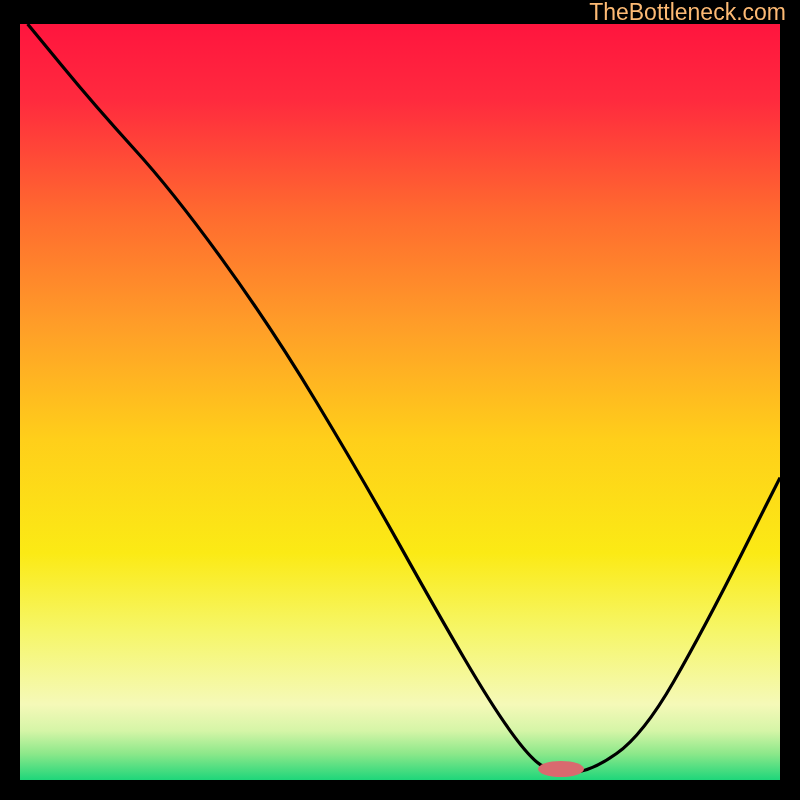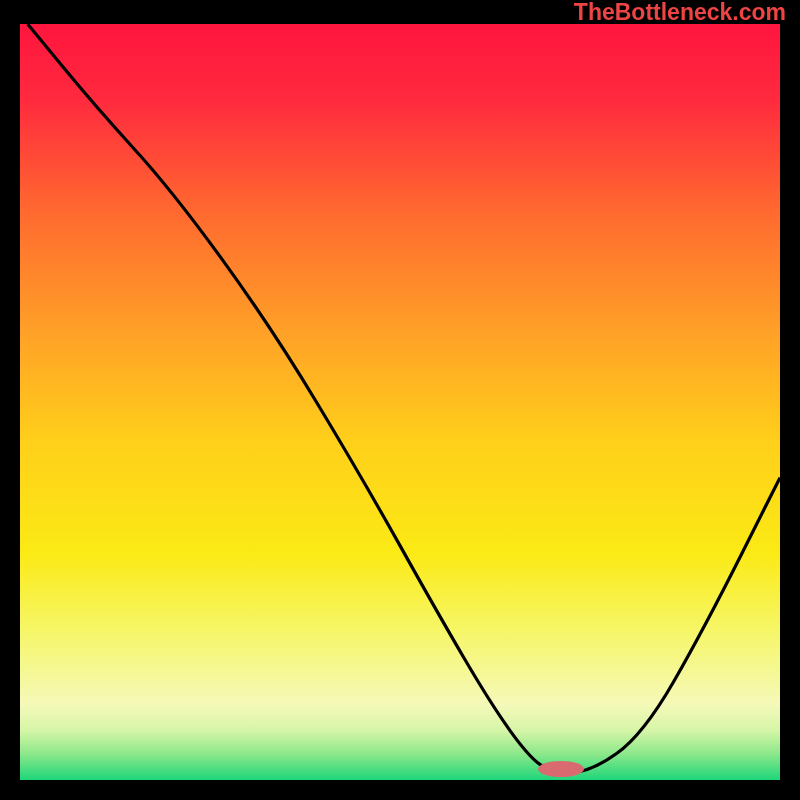--- a/index.html
+++ b/index.html
@@ -14,23 +14,23 @@
     position: relative;
     width: 800px;
     height: 800px;
     background: #000;
   }
   .watermark {
     position: absolute;
     top: -1px;
     right: 14px;
     font-family: Arial, Helvetica, sans-serif;
-    font-weight: 700;
+    font-weight: 400;
     font-size: 23px;
-    color: #ef4444;
+    color: #fdba74;
     letter-spacing: 0px;
     z-index: 5;
   }
   .plot-area {
     position: absolute;
     left: 20px;
     top: 24px;
     width: 760px;
     height: 756px;
     overflow: hidden;

